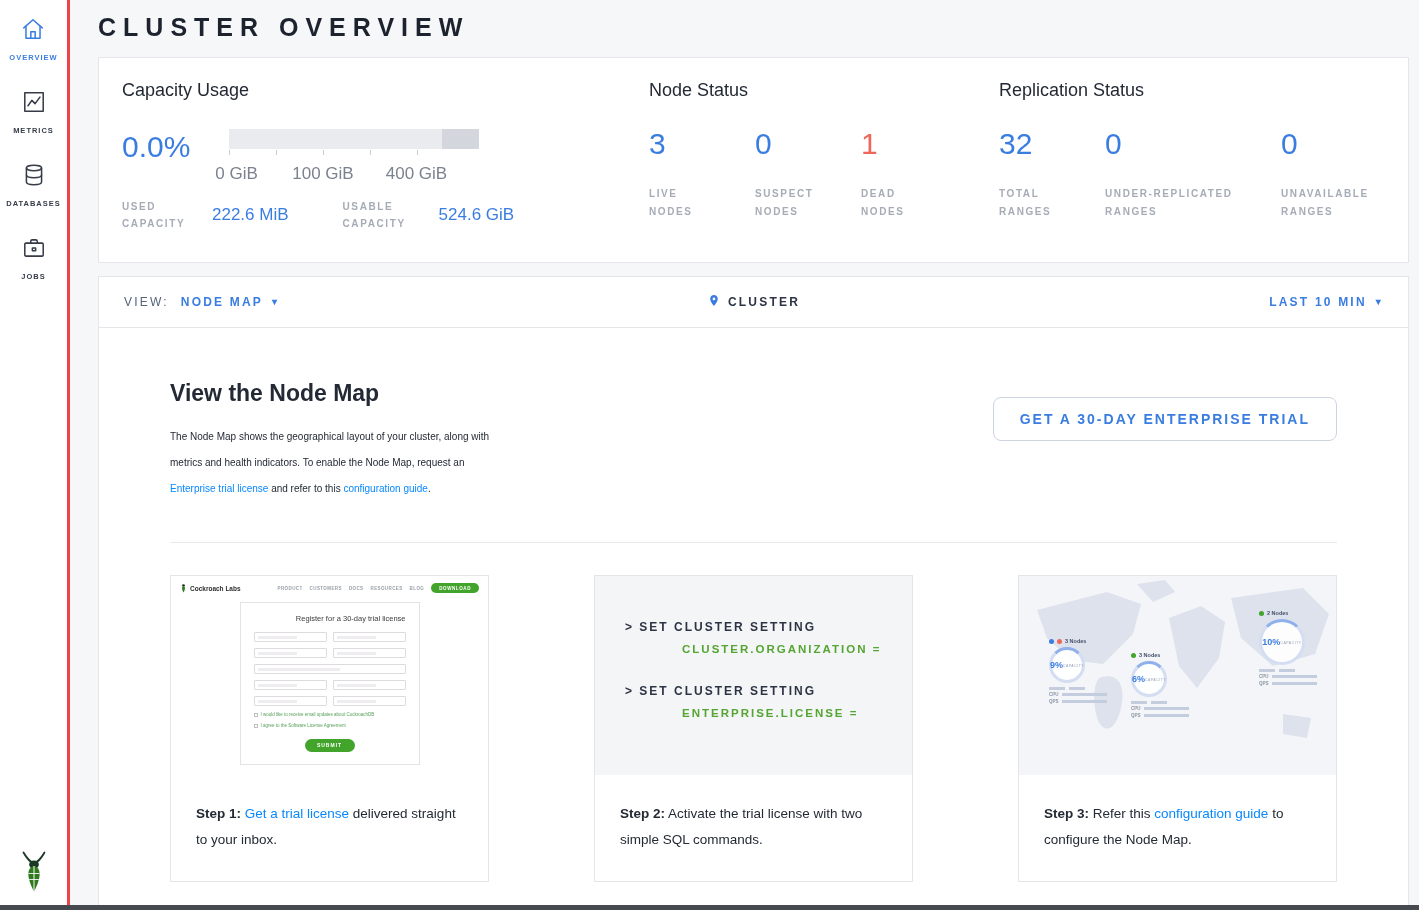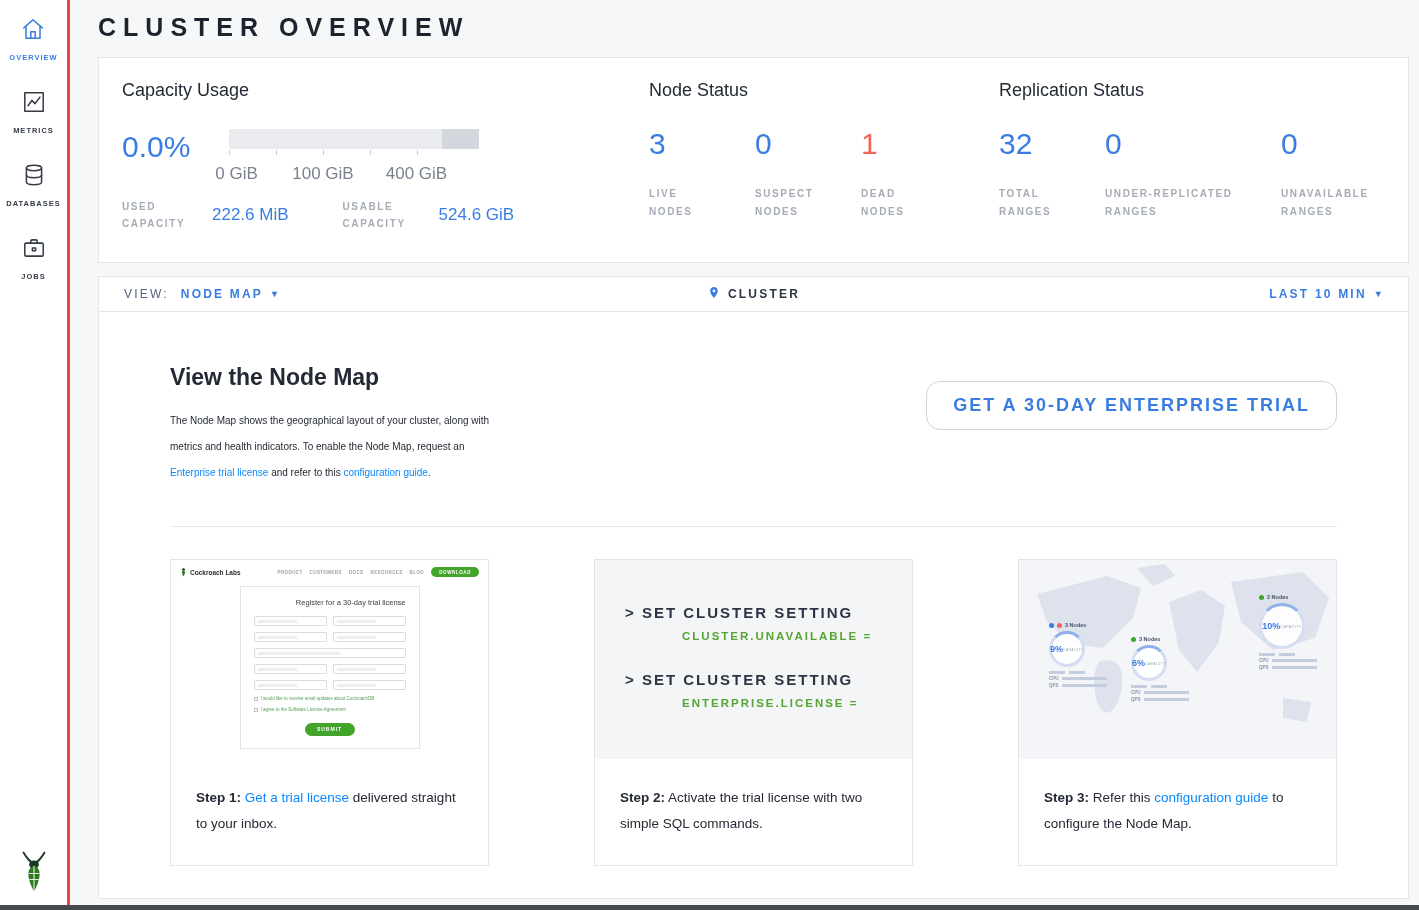--- a/index.html
+++ b/index.html
@@ -55,38 +55,38 @@
   .stat-items{display:flex}
   .stat-item{flex:none}
   .col-nodes .stat-item{width:106px}
   .col-repl .stat-item.r1{width:106px}
   .col-repl .stat-item.r2{width:176px}
   .stat-value{font-size:30px;line-height:1;color:var(--blue)}
   .stat-value.red{color:var(--red)}
   .stat-label{margin-top:26px;font-size:10px;letter-spacing:1.6px;color:var(--label-gray);line-height:1.8;font-weight:700}
   .lw60{width:60px}.lw70{width:72px}.lw55{width:55px}.lw150{width:150px}.lw110{width:112px}
   
-  .view-bar{margin-top:13px;height:36px;background:#fff;border:1px solid var(--border);
+  .view-bar{margin-top:13px;height:52px;background:#fff;border:1px solid var(--border);
     display:flex;align-items:center;justify-content:space-between;padding:4px 25px;position:relative}
   .vb-left{display:flex;align-items:center;gap:12px;font-size:12px;letter-spacing:2.2px}
   .vb-view{color:#55637d}
   .vb-value{color:var(--blue);font-weight:700;display:flex;align-items:center;gap:9px;cursor:pointer}
   .caret{font-size:10px;line-height:1}
   .vb-center{position:absolute;left:50%;transform:translateX(-50%);display:flex;align-items:center;gap:8px;
     font-size:12px;letter-spacing:2.2px;color:#2c3545;font-weight:700}
   .vb-right{color:var(--blue);font-size:12px;letter-spacing:2.2px;font-weight:700;
     display:flex;align-items:center;gap:9px;cursor:pointer}
   
   .panel{background:#fff;border:1px solid var(--border);border-top:none;height:587px;padding:0 71px}
   .intro-row{display:flex;justify-content:space-between;padding-top:52px}
   .intro-h{font-size:23px;font-weight:600;margin:0 0 17px}
   .intro-text{font-size:10px;line-height:26px}
   .link{color:var(--link);text-decoration:none;cursor:pointer}
-  .cta-btn{margin-top:17px;background:#fff;border:1px solid #ccd4e0;border-radius:14px;color:var(--blue);
-    font-size:18px;letter-spacing:2px;font-weight:600;padding:13px 26px;cursor:pointer;
+  .cta-btn{margin-top:17px;background:#fff;border:1px solid #ccd4e0;border-radius:8px;color:var(--blue);
+    font-size:14px;letter-spacing:2px;font-weight:600;padding:13px 26px;cursor:pointer;
     font-family:"Liberation Sans",sans-serif;align-self:flex-start}
   .divider{border:none;border-top:1px solid #e8e9ed;margin:40px 0 0}
   .steps{display:flex;justify-content:space-between;margin-top:32px}
   .step-card{width:319px;height:307px;border:1px solid #e4e5e9;display:flex;flex-direction:column;background:#fff}
   .step-media{height:199px;flex:none;position:relative;overflow:hidden}
   .step-caption{padding:26px 20px 0 25px;font-size:13.5px;line-height:26px}
   .step-prefix{font-weight:700}
   
   .mini-site{padding:7px 9px;background:#fff;height:100%}
   .mini-top{display:flex;justify-content:space-between;align-items:center}
@@ -97,21 +97,21 @@
   .mini-form-title{text-align:right;font-size:7.5px;color:#3c3c3c;margin-bottom:9px}
   .mini-row{display:flex;gap:6px;margin-bottom:6px}
   .mini-input{flex:1;height:10px;border:1px solid #dcdcde;border-radius:1px;position:relative}
   .mini-input::after{content:"";position:absolute;left:3px;top:3px;height:3px;width:55%;background:#eeecee}
   .mini-check{display:flex;align-items:flex-start;gap:3px;margin-top:5px;font-size:4.5px;color:#57a05a;line-height:1.4}
   .mini-checkbox{width:4px;height:4px;border:1px solid #bfbfbf;flex:none;margin-top:1px}
   .mini-submit{width:50px;margin:9px auto 0;background:var(--green);border-radius:8px;color:#fff;font-size:5px;
     font-weight:700;letter-spacing:1px;text-align:center;padding:3.5px 0;cursor:pointer}
   
   .code-media{background:#f4f5f7;padding:44px 0 0 30px}
-  .code-cmd{font-size:15px;font-weight:700;letter-spacing:2px;color:#2c3444}
+  .code-cmd{font-size:12px;font-weight:700;letter-spacing:2px;color:#2c3444}
   .code-arg{font-size:11.5px;font-weight:700;letter-spacing:2px;color:var(--code-green);margin:9px 0 0 57px}
   .code-block + .code-block{margin-top:29px}
   
   .map-media{background:#f3f5f9}
   .map-svg{position:absolute;inset:0}
   .map-cluster{position:absolute;display:flex;flex-direction:column;align-items:flex-start}
   .cluster-a{left:30px;top:62px}
   .cluster-b{left:112px;top:76px}
   .cluster-c{left:240px;top:34px}
   .map-nodes{display:flex;align-items:center;gap:3px;font-size:5.5px;font-weight:700;color:#46506b;margin-bottom:3px}
@@ -354,21 +354,21 @@
         <div class="step-caption">
           <span class="step-prefix">Step 1:</span>
           <a class="link">Get a trial license</a><span> delivered straight to your inbox.</span>
         </div>
       </div>
 
       <div class="step-card">
         <div class="step-media code-media">
           <div class="code-block">
             <div class="code-cmd">&gt; SET CLUSTER SETTING</div>
-            <div class="code-arg">CLUSTER.UNAVAILABLE =</div>
+            <div class="code-arg">CLUSTER.ORGANIZATION =</div>
           </div>
           <div class="code-block">
             <div class="code-cmd">&gt; SET CLUSTER SETTING</div>
             <div class="code-arg">ENTERPRISE.LICENSE =</div>
           </div>
         </div>
         <div class="step-caption">
           <span class="step-prefix">Step 2:</span><span> Activate the trial license with two simple SQL commands.</span>
         </div>
       </div>

